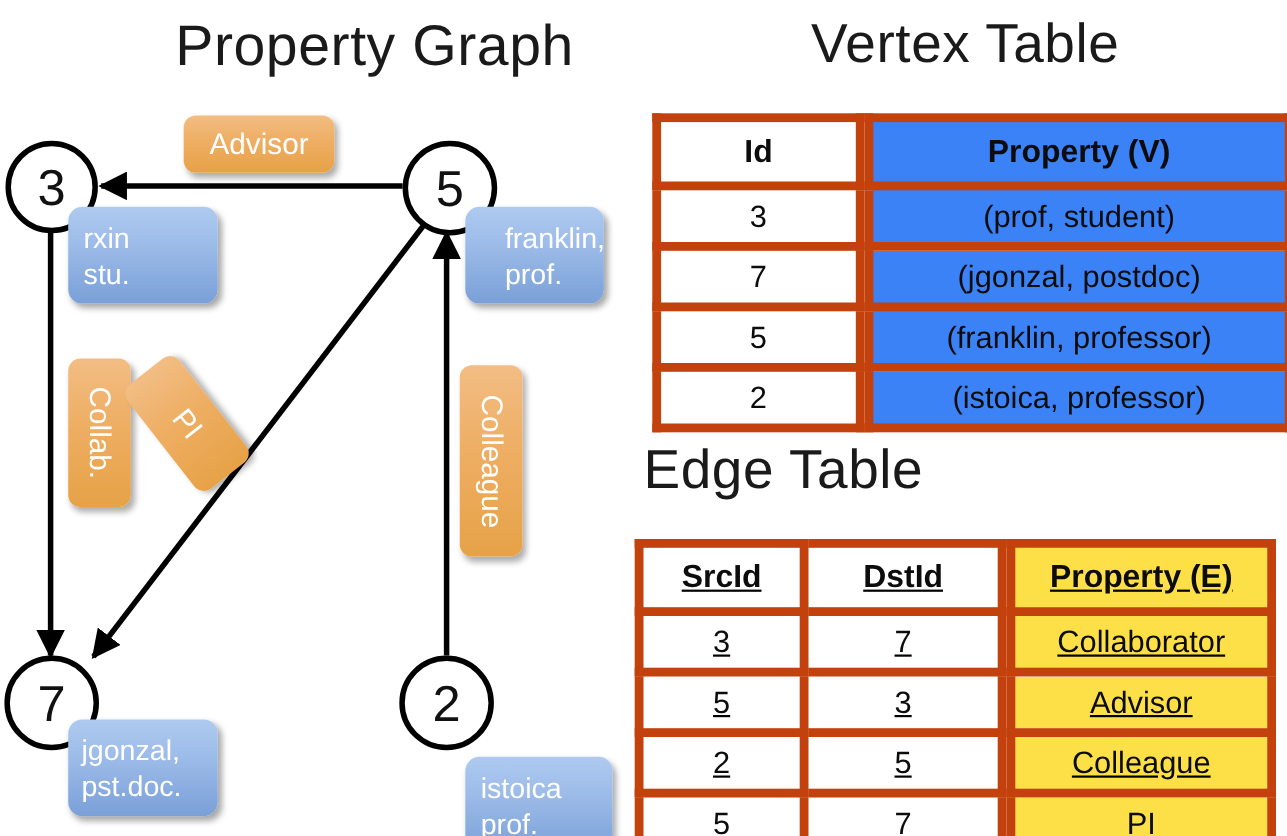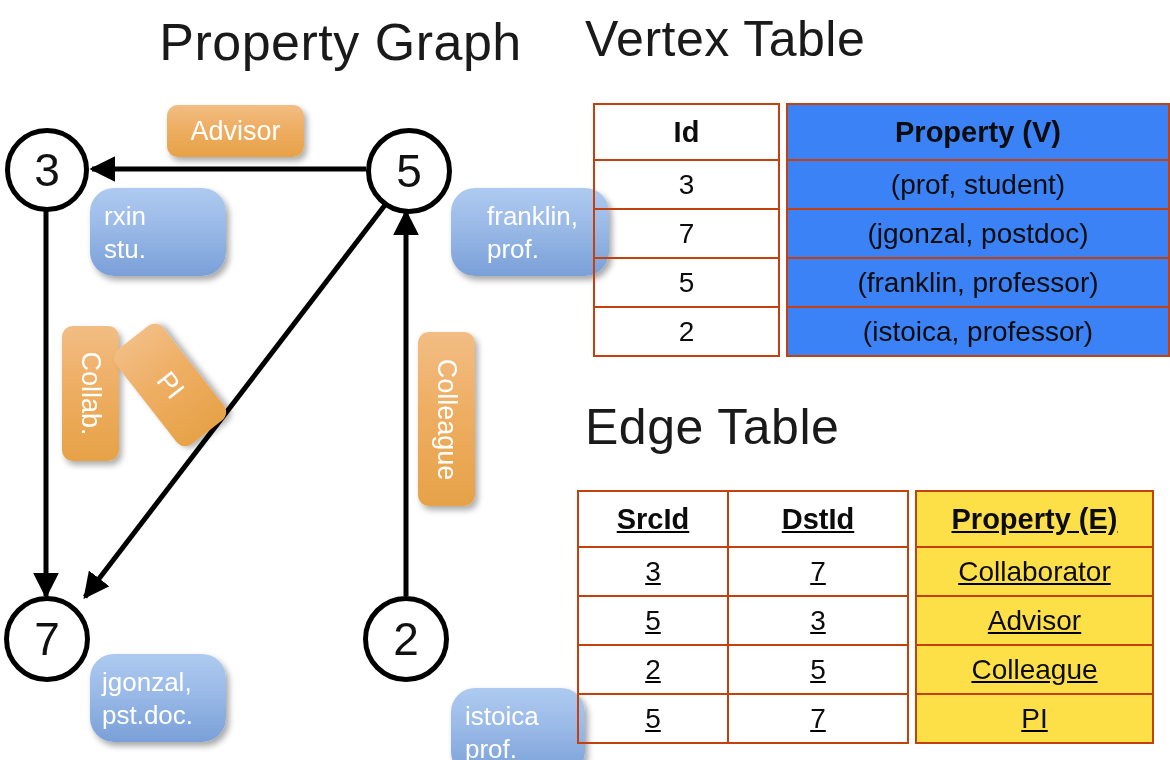--- a/index.html
+++ b/index.html
@@ -19,21 +19,21 @@
   
   .title {
     position: absolute;
     font-family: "Liberation Sans", sans-serif;
     font-weight: 300;
     color: #1a1a1a;
     white-space: nowrap;
     letter-spacing: 0.5px;
   }
   #title-property-graph { left: 0px;  top: 12px;  width: 585px; text-align: center; font-size: 52px; padding-left: 48px; }
-  #title-vertex-table   { left: 585px; top: 10px; width: 585px; font-size: 50px; }
+  #title-vertex-table   { left: 585px; top: 10px; width: 585px; text-align: center; font-size: 50px; }
   #title-edge-table     { left: 585px; top: 398px; width: 585px; font-size: 50px; }
 
   
   #graph-panel {
     position: absolute;
     left: 0; top: 0;
     width: 585px; height: 760px;
   }
   #graph-edges {
     position: absolute;
@@ -52,31 +52,30 @@
     justify-content: center;
     font-size: 46px;
     font-weight: 300;
     color: #111;
     line-height: 1;
     font-family: "Liberation Sans", sans-serif;
   }
 
   .vbox {
     position: absolute;
-    border-radius: 24px;
+    border-radius: 13px;
     background: linear-gradient(to bottom, #aecaf0 0%, #9cbbe8 40%, #7aa0d8 100%);
     box-shadow: 3px 4px 6px rgba(0,0,0,0.35);
     color: #ffffff;
     font-size: 26px;
     line-height: 1.25;
     padding: 12px 14px;
     box-sizing: border-box;
     font-family: "Liberation Sans", sans-serif;
     font-weight: 300;
-    margin-left: 28px;
   }
 
   .ebox {
     position: absolute;
     border-radius: 11px;
     background: linear-gradient(to bottom, #f2bd84 0%, #eeae63 45%, #e7a247 100%);
     box-shadow: 3px 4px 6px rgba(0,0,0,0.33);
     color: #ffffff;
     font-size: 27px;
     font-weight: 300;
@@ -91,21 +90,21 @@
   .ebox.rot > span  { display: block; transform: rotate(90deg); }
 
   
   .tbl {
     position: absolute;
     border-collapse: collapse;
     table-layout: fixed;
     font-family: "Liberation Sans", sans-serif;
   }
   .tbl td, .tbl th {
-    border: 2px solid #c2410c;
+    border: 8px solid #c2410c;
     text-align: center;
     font-weight: 300;
     font-size: 28px;
     color: #0c0c0c;
     padding: 0;
     height: 47px;
     overflow: hidden;
     white-space: nowrap;
   }
   .tbl th {
@@ -160,21 +159,21 @@
     <span>7</span>
   </div>
   <div class="node" style="left:363px; top:596px; width:86px; height:86px;">
     <span>2</span>
   </div>
 
   <div class="vbox" style="left:62px; top:188px; width:136px; height:88px;">
     <div>rxin</div>
     <div>stu.</div>
   </div>
-  <div class="vbox" style="left:423px; top:188px; width:158px; height:88px;padding-left:36px;">
+  <div class="vbox" style="left:423px; top:188px; width:126px; height:88px;padding-left:36px;">
     <div>franklin,</div>
     <div>prof.</div>
   </div>
   <div class="vbox" style="left:62px; top:654px; width:136px; height:88px;padding-left:12px;">
     <div>jgonzal,</div>
     <div>pst.doc.</div>
   </div>
   <div class="vbox" style="left:423px; top:688px; width:134px; height:88px;">
     <div>istoica</div>
     <div>prof.</div>

